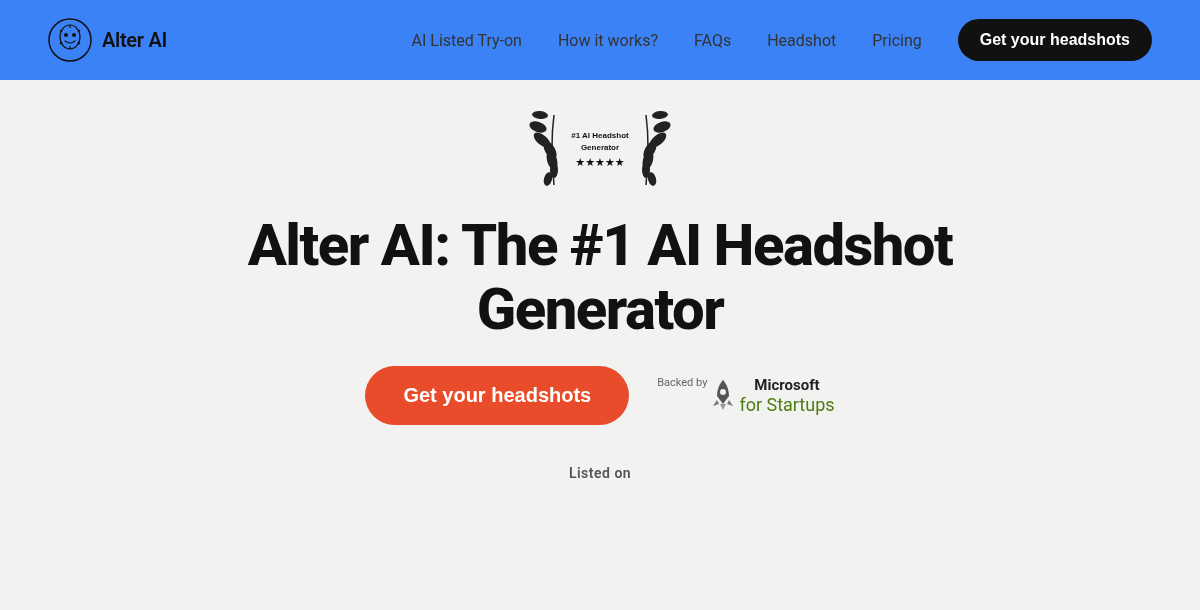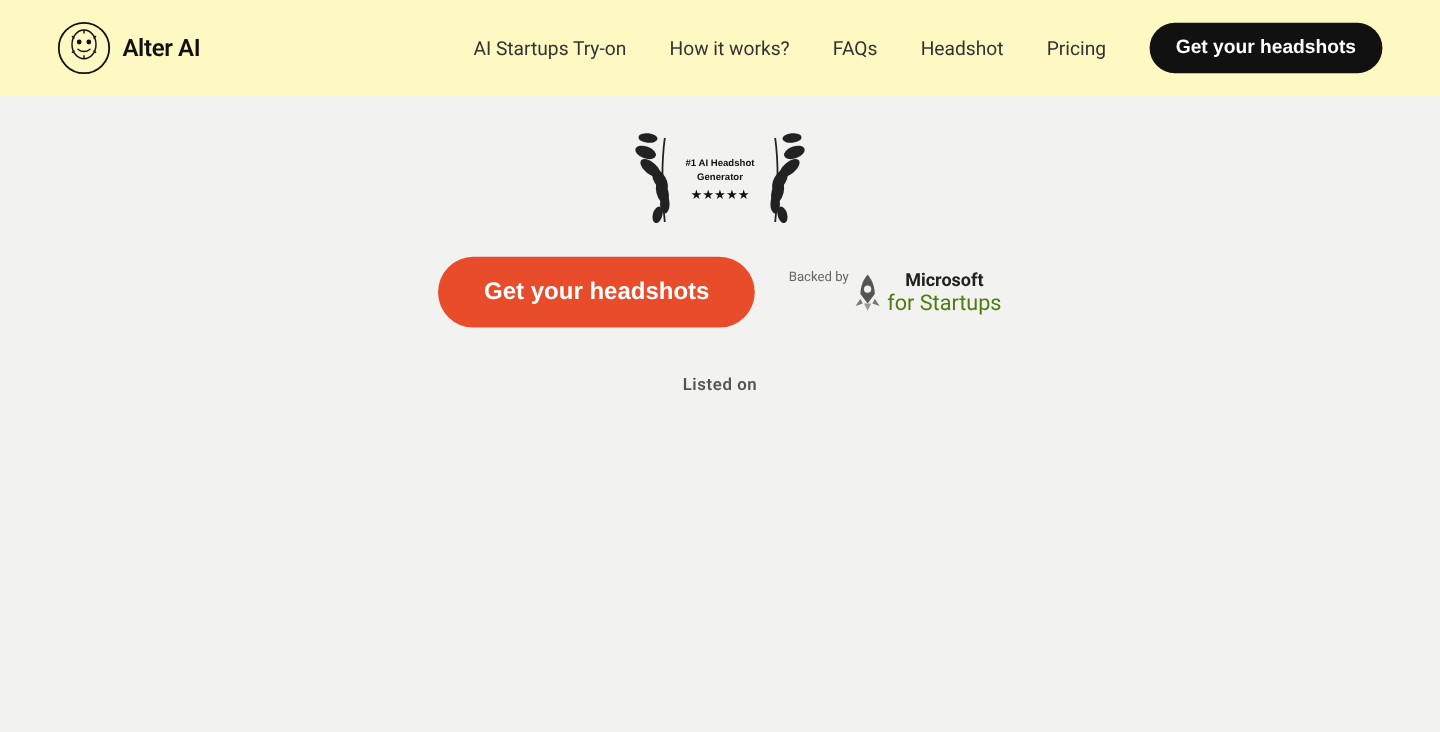--- a/index.html
+++ b/index.html
@@ -16,21 +16,21 @@
       overflow-x: hidden;
     }
 
     
     .navbar {
       display: flex;
       align-items: center;
       justify-content: space-between;
       padding: 0 48px;
       height: 80px;
-      background-color: #fef9c3;
+      background-color: #3b82f6;
     }
 
     .logo {
       display: flex;
       align-items: center;
       gap: 10px;
       text-decoration: none;
       color: #111;
     }
 
@@ -203,21 +203,21 @@
       <line x1="22" y1="28" x2="22" y2="31" stroke="#111" stroke-width="1.2"></line>
       <line x1="12" y1="12" x2="14" y2="14" stroke="#111" stroke-width="1.2"></line>
       <line x1="30" y1="24" x2="32" y2="26" stroke="#111" stroke-width="1.2"></line>
       <line x1="12" y1="26" x2="14" y2="24" stroke="#111" stroke-width="1.2"></line>
       <line x1="30" y1="14" x2="32" y2="12" stroke="#111" stroke-width="1.2"></line>
     </svg>
     <span class="logo-text">Alter AI</span>
   </a>
 
   <div class="nav-links">
-    <a class="nav-link" href="#">AI Startups Try-on</a>
+    <a class="nav-link" href="#">AI Listed Try-on</a>
     <a class="nav-link" href="#">How it works?</a>
     <a class="nav-link" href="#">FAQs</a>
     <a class="nav-link" href="#">Headshot</a>
     <a class="nav-link" href="#">Pricing</a>
     <button class="nav-cta">Get your headshots</button>
   </div>
 </nav>
 
 <section class="hero">
 
@@ -247,20 +247,21 @@
         <path d="M22 10 Q18 40 22 80" stroke="#222" stroke-width="1.5" fill="none"></path>
       </g>
 
       <text x="80" y="38" text-anchor="middle" font-size="8" font-weight="700" fill="#111" font-family="Arial, sans-serif">#1 AI Headshot</text>
       <text x="80" y="50" text-anchor="middle" font-size="8" font-weight="700" fill="#111" font-family="Arial, sans-serif">Generator</text>
 
       <text x="80" y="66" text-anchor="middle" font-size="11" fill="#111" font-family="Arial, sans-serif">★★★★★</text>
     </svg>
   </div>
 
+  <h1 class="headline">Alter AI: The #1 AI Headshot Generator</h1>
 
 
   <div class="cta-row">
     <button class="hero-cta">Get your headshots</button>
 
     <div class="microsoft-badge">
       <span class="backed-by-text">Backed by</span>
       <div class="microsoft-logo-row">
         <svg width="28" height="34" viewBox="0 0 28 34" fill="none" xmlns="http://www.w3.org/2000/svg">
           <path d="M14 2 C14 2 20 8 20 18 L14 26 L8 18 C8 8 14 2 14 2Z" fill="#555"></path>

